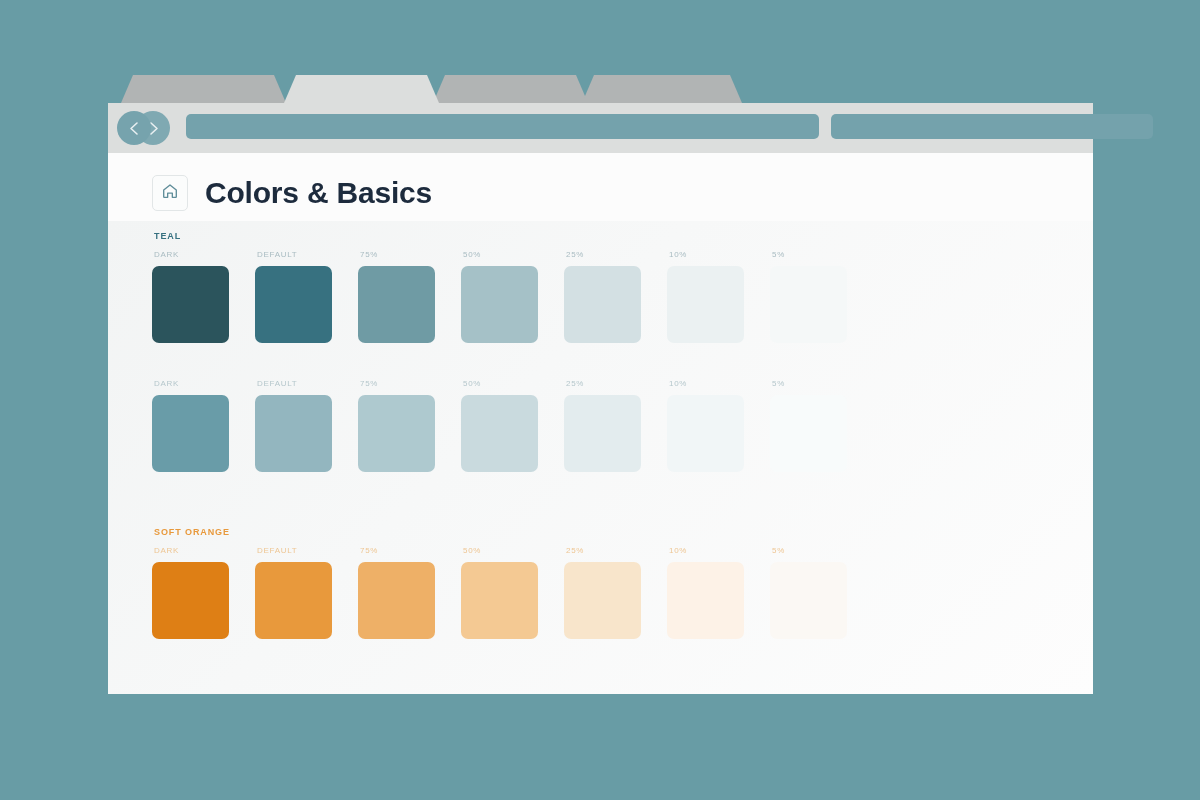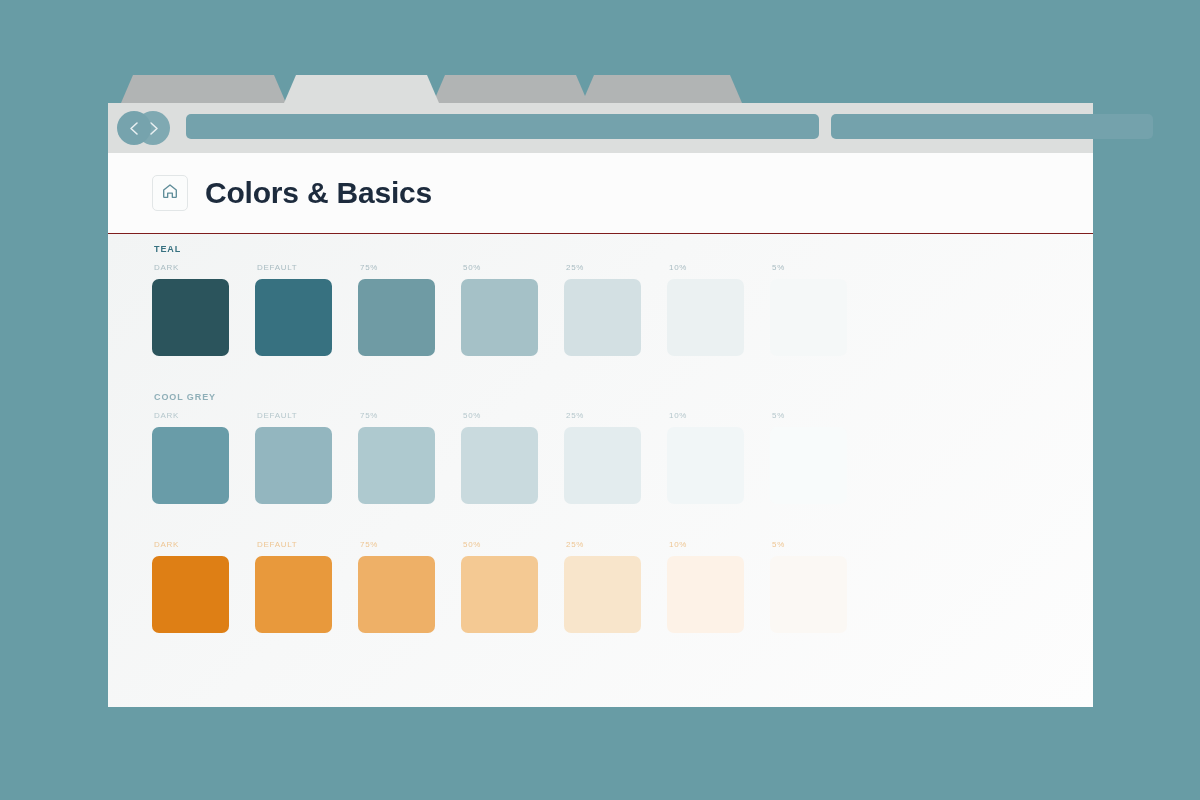--- a/index.html
+++ b/index.html
@@ -143,21 +143,21 @@
     font-size: 30px;
     font-weight: bold;
     color: #1d2b3d;
     letter-spacing: -0.2px;
   }
 
   
   .content {
     position: absolute;
     left: 0;
-    top: 159px;
+    top: 146px;
     width: 985px;
     height: 473px;
     background: linear-gradient(135deg,#f2f4f4 0%, #f7f8f8 40%, #fdfdfd 100%);
     overflow: hidden;
   }
 
   .palette-group {
     position: absolute;
     left: 44px;
   }
@@ -277,21 +277,20 @@
               <div class="swatch-label">10%</div>
               <div class="swatch-box" title="#ebf1f2" style="background: rgb(235, 241, 242);"></div>
             </div>
             <div class="swatch-cell">
               <div class="swatch-label">5%</div>
               <div class="swatch-box" title="#f5f8f8" style="background: rgb(245, 248, 248);"></div>
             </div>
           </div>
         </div>
         <div class="palette-group grp-grey" style="top: 158px;">
-          <div class="group-name">COOL GREY</div>
           <div class="swatch-row">
             <div class="swatch-cell">
               <div class="swatch-label">DARK</div>
               <div class="swatch-box" title="#699ca8" style="background: rgb(105, 156, 168);"></div>
             </div>
             <div class="swatch-cell">
               <div class="swatch-label">DEFAULT</div>
               <div class="swatch-box" title="#93b6bf" style="background: rgb(147, 182, 191);"></div>
             </div>
             <div class="swatch-cell">
@@ -310,20 +309,21 @@
               <div class="swatch-label">10%</div>
               <div class="swatch-box" title="#f1f6f7" style="background: rgb(241, 246, 247);"></div>
             </div>
             <div class="swatch-cell">
               <div class="swatch-label">5%</div>
               <div class="swatch-box" title="#f8fbfb" style="background: rgb(248, 251, 251);"></div>
             </div>
           </div>
         </div>
         <div class="palette-group grp-orange" style="top: 306px;">
+          <div class="group-name">SOFT ORANGE</div>
           <div class="swatch-row">
             <div class="swatch-cell">
               <div class="swatch-label">DARK</div>
               <div class="swatch-box" title="#de7f15" style="background: rgb(222, 127, 21);"></div>
             </div>
             <div class="swatch-cell">
               <div class="swatch-label">DEFAULT</div>
               <div class="swatch-box" title="#e8993c" style="background: rgb(232, 153, 60);"></div>
             </div>
             <div class="swatch-cell">

